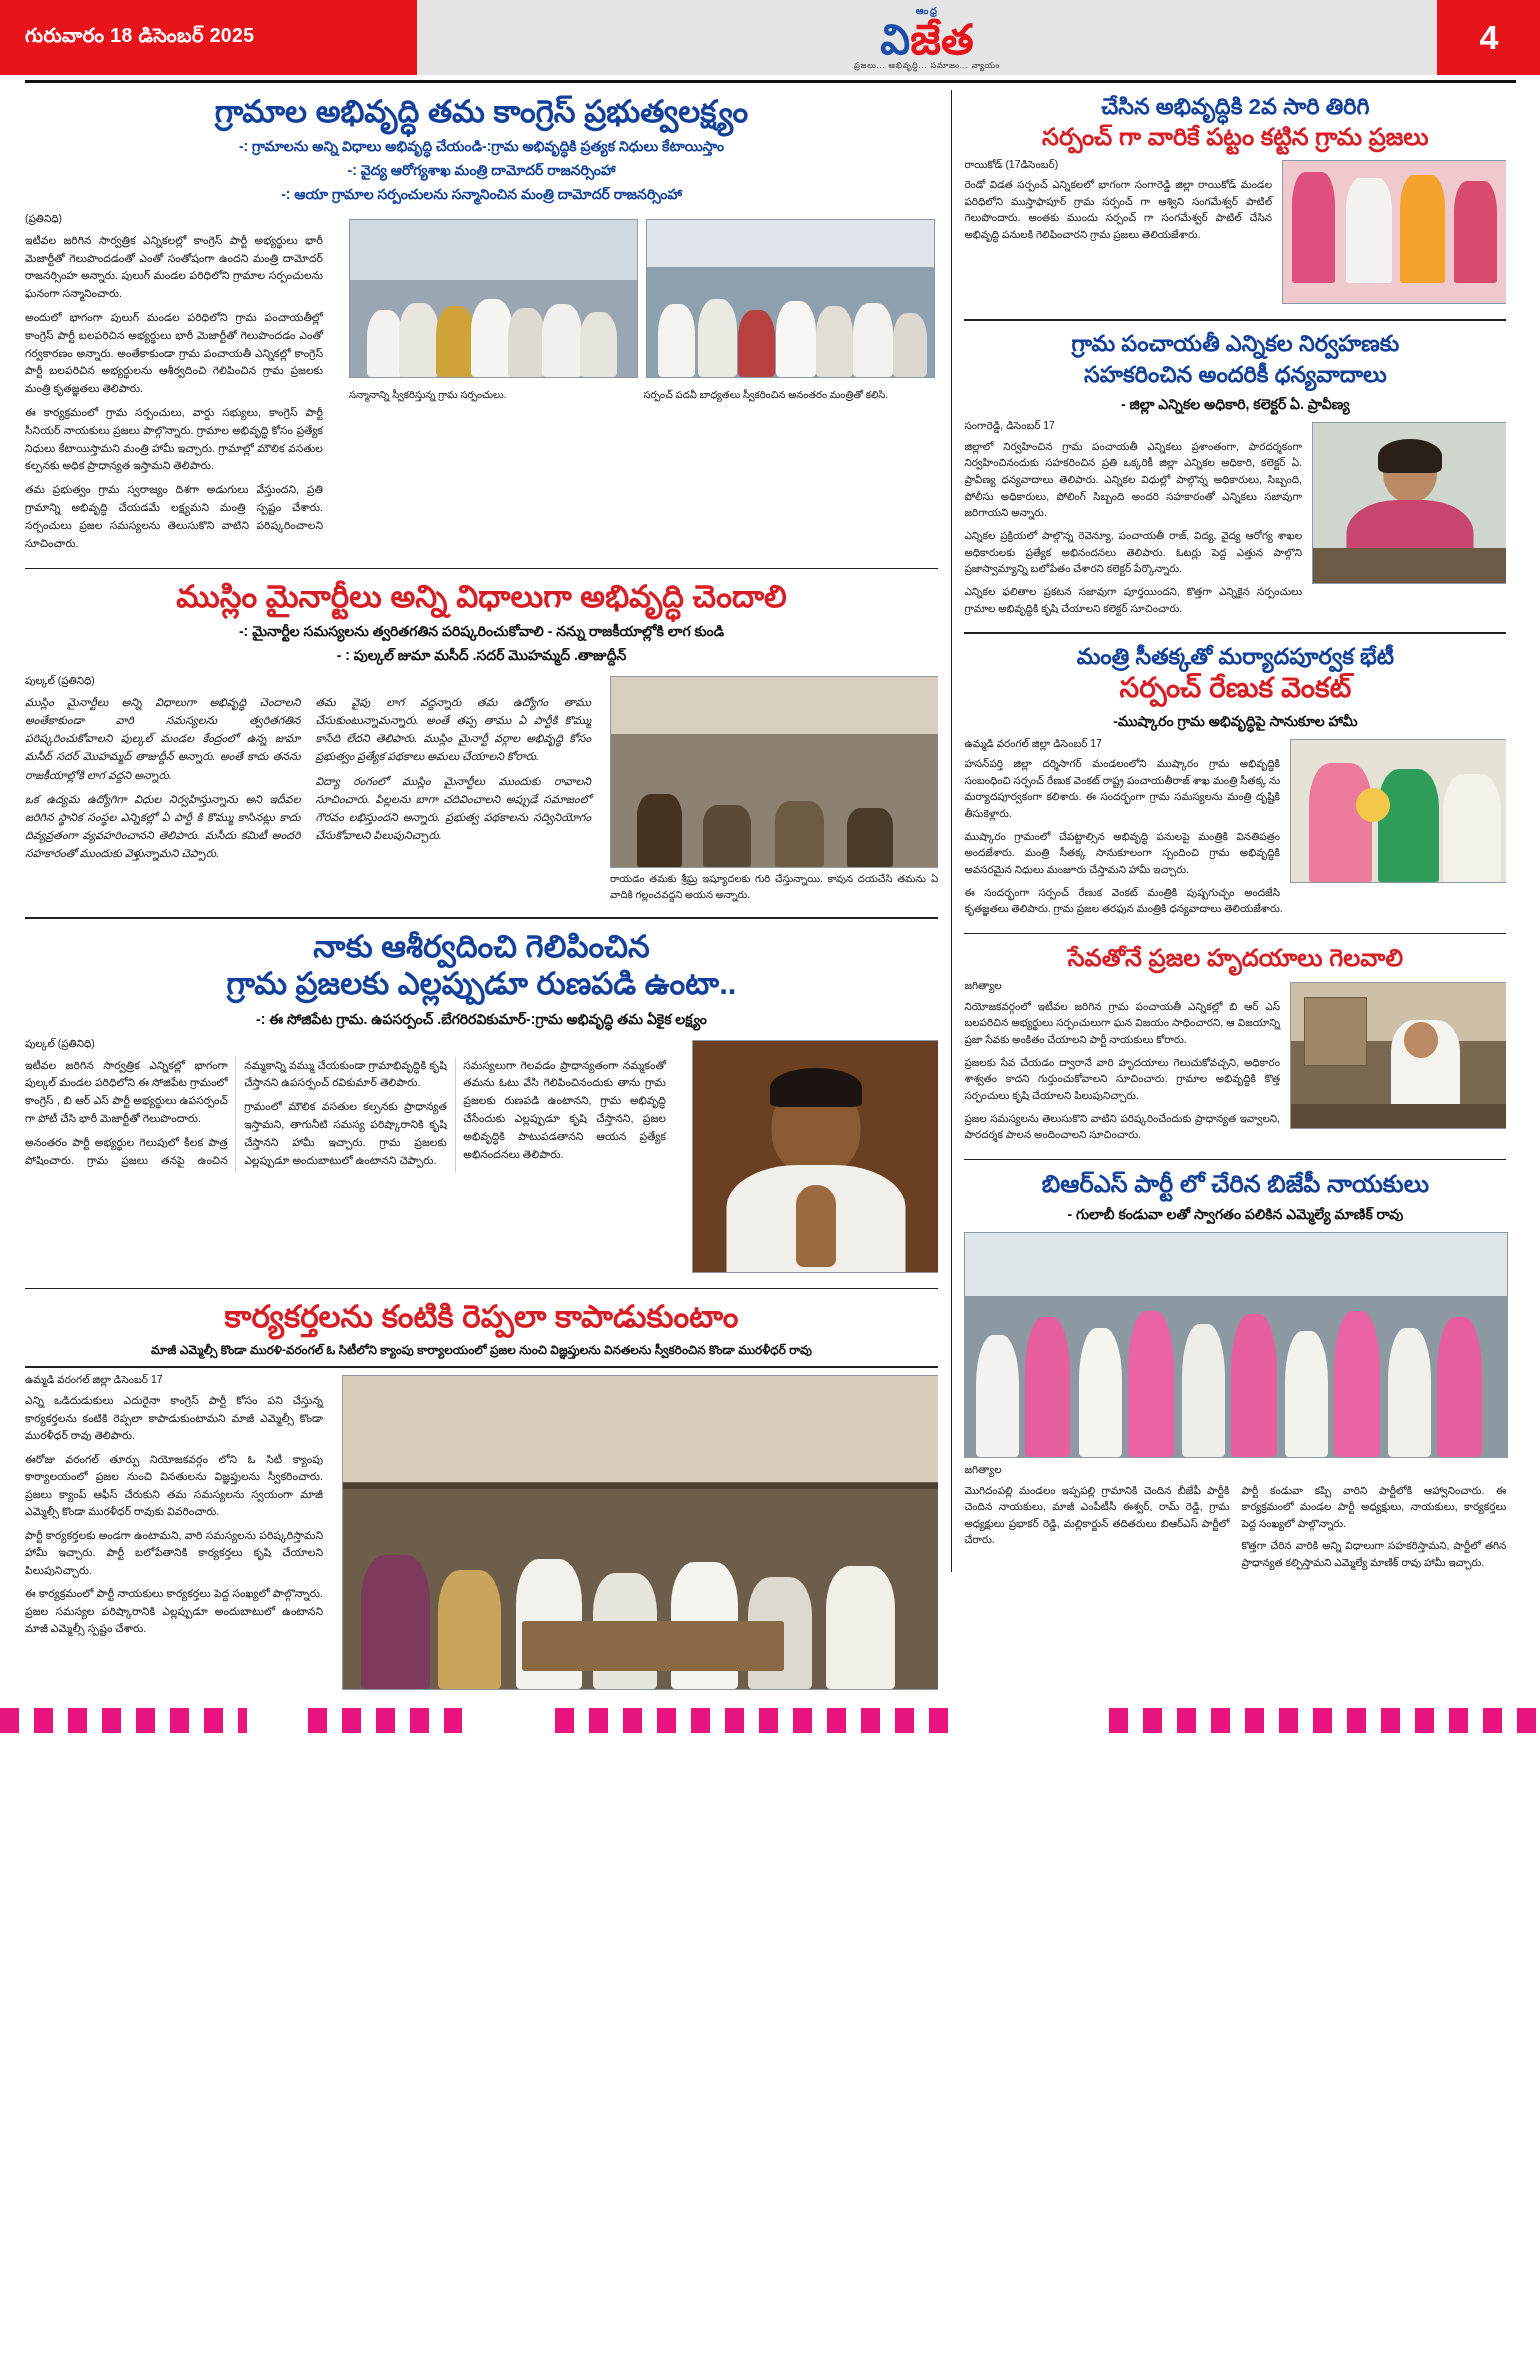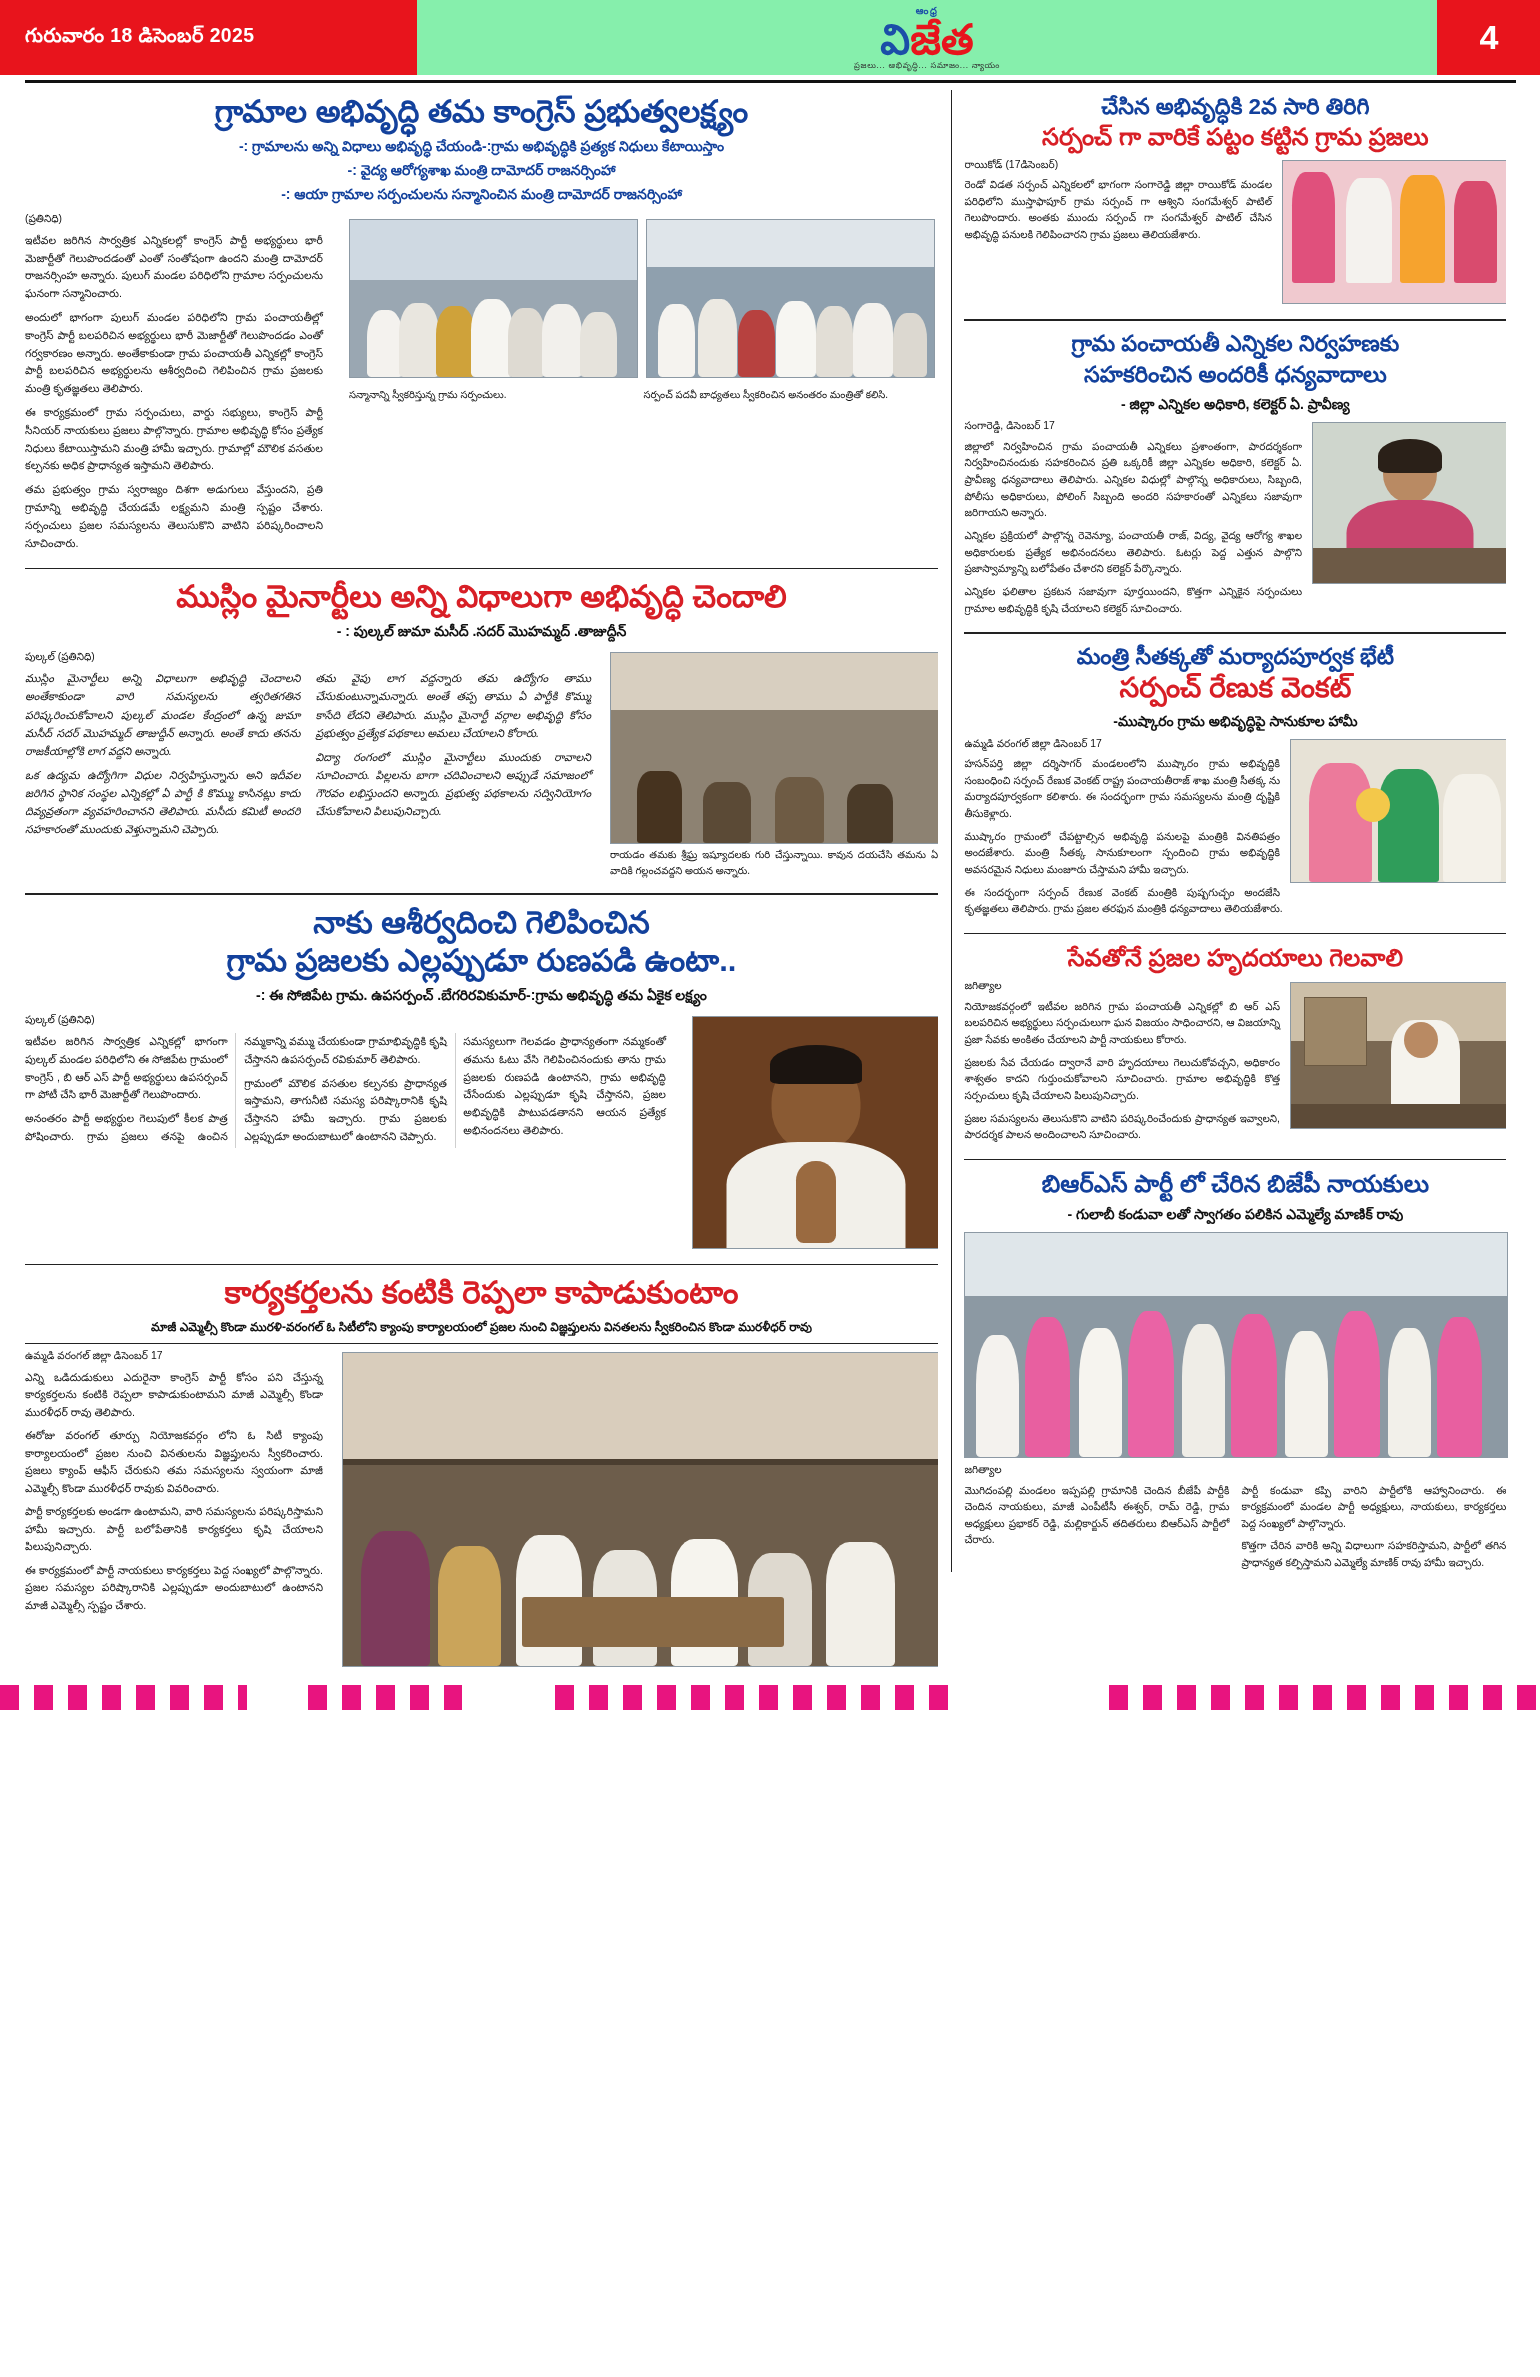--- a/index.html
+++ b/index.html
@@ -3,21 +3,21 @@
 <meta charset="utf-8">
 <style>
   html,body{margin:0;padding:0;background:#ffffff;}
   body{width:1541px;font-family:"Liberation Sans",sans-serif;color:#111;}
   .page{width:1541px;min-height:2377px;background:#fff;position:relative;box-sizing:border-box;padding:0 25px 0 25px;}
 
   
   .masthead{height:75px;display:flex;align-items:stretch;position:relative;}
   .mast-left{background:#e8141c;color:#fff;width:417px;display:flex;align-items:center;padding-left:25px;box-sizing:border-box;}
   .mast-date{font-size:19.4px;font-weight:bold;letter-spacing:0.4px;}
-  .mast-mid{flex:1;background:#86efac;position:relative;display:flex;align-items:center;justify-content:center;}
+  .mast-mid{flex:1;background:#e5e5e5;position:relative;display:flex;align-items:center;justify-content:center;}
   .logo{position:absolute;left:50%;top:50%;transform:translate(-50%,-50%);text-align:center;}
   .logo-sub{font-size:9.7px;color:#1b4ea8;letter-spacing:1.5px;font-weight:bold;}
   .logo-main{font-size:42px;font-weight:bold;color:#e8141c;line-height:1;font-family:"Liberation Serif",serif;}
   .logo-main .blue{color:#1b4ea8;}
   .logo-tag{font-size:8.2px;color:#333;letter-spacing:0.7px;}
   .mast-right{background:#e8141c;width:104px;display:flex;align-items:center;justify-content:center;}
   .page-num{color:#fff;font-size:34px;font-weight:bold;}
 
   .rule{height:3px;background:#111;margin:4.5px 0 7.5px 0;}
 
@@ -132,20 +132,21 @@
             </div>
           </div>
           <div style="clear:both;"></div>
         </div>
       </div>
 
       <div class="hr-thin"></div>
 
       <div>
         <h1 class="head red">ముస్లిం మైనార్టీలు అన్ని విధాలుగా అభివృద్ధి చెందాలి</h1>
+        <div class="sub">-: మైనార్టీల సమస్యలను త్వరితగతిన పరిష్కరించుకోవాలి - నన్ను రాజకీయాల్లోకి లాగ కుండి</div>
         <div class="sub">- : పుల్కల్ జుమా మసీద్ .సదర్ మొహమ్మద్ .తాజుద్దీన్</div>
 
         <div style="overflow:hidden;margin-top:7.5px;">
           <div class="imgwrap-right" style="width:328px;">
             <div class="photo p3" style="width:328px;height:190px;">
               <div style="position:absolute;inset:0;background:linear-gradient(#d8cfc0 0 30%,#8d8272 30% 100%);"></div>
               <div class="figs">
                 <div class="fig" style="left:8%;width:45px;height:66%;background:#46331f;border-radius:30% 30% 3px 3px;"></div>
                 <div class="fig" style="left:28%;width:48px;height:56%;background:#5b4a36;border-radius:30% 30% 3px 3px;"></div>
                 <div class="fig" style="left:50%;width:49px;height:60%;background:#6e5b44;border-radius:30% 30% 3px 3px;"></div>

